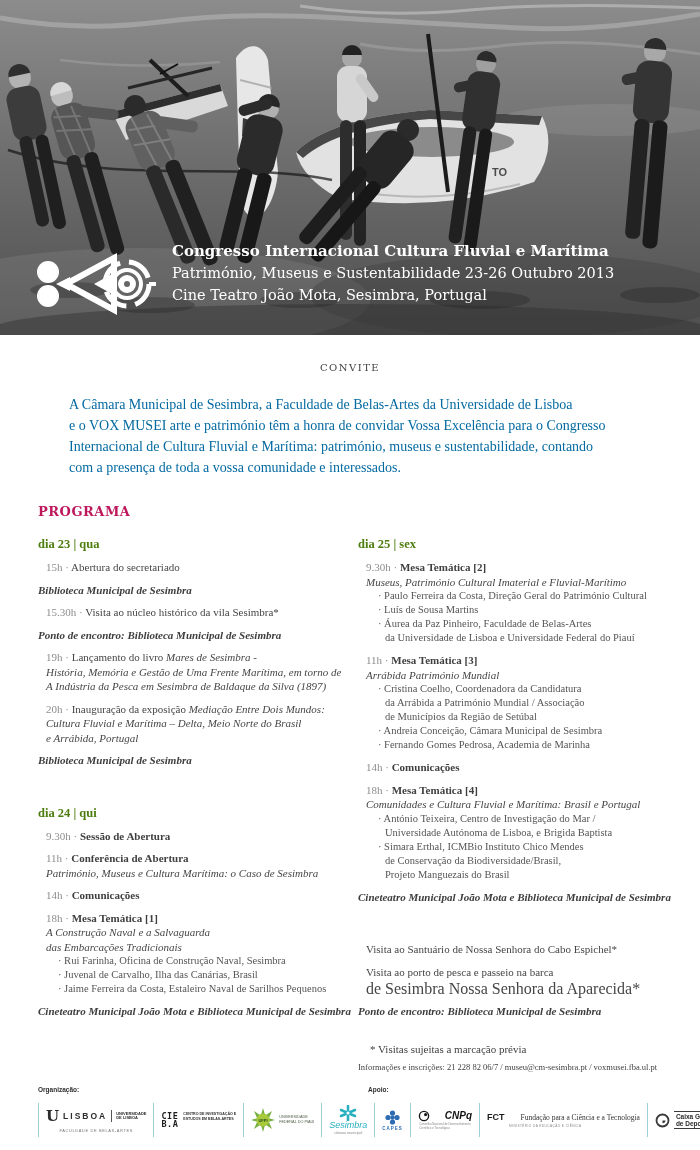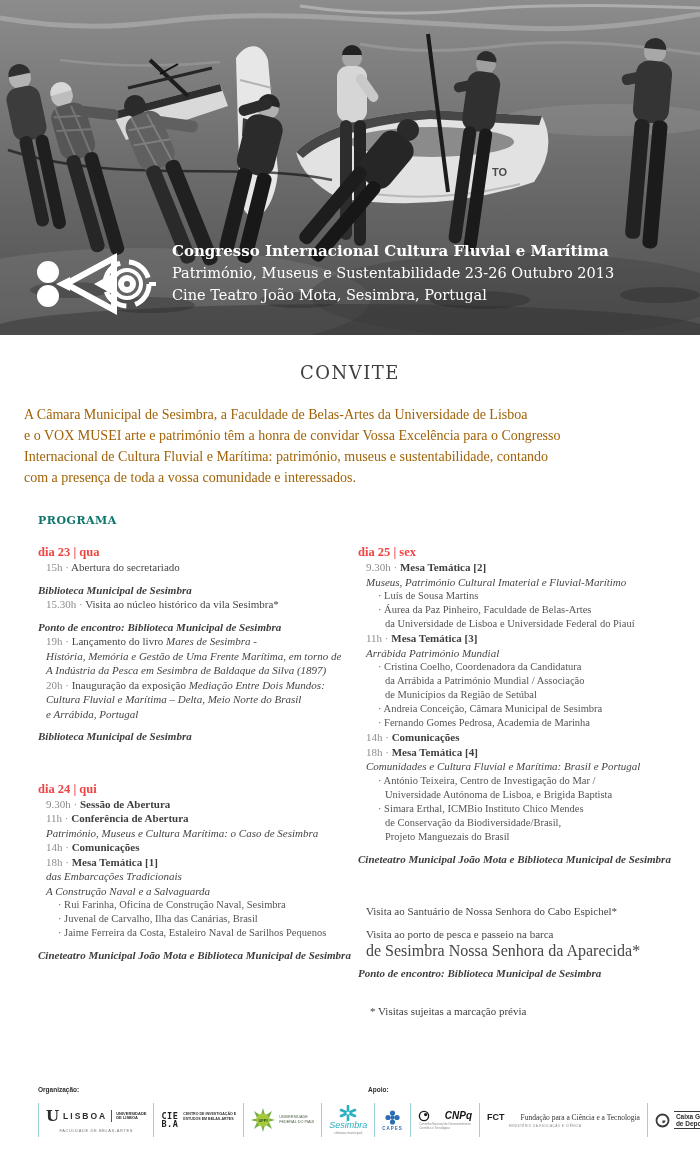--- a/index.html
+++ b/index.html
@@ -10,34 +10,34 @@
   }
   
   .hero{position:relative;width:700px;height:335px;background:#6e6e6e;border-radius:20px;}
   .hero svg.scene{display:block;}
   .hero-overlay{position:absolute;left:34px;top:240px;display:flex;align-items:flex-start;}
   .logo-mark{margin-top:4px;}
   .hero-titles{margin-left:16px;color:#ffffff;font-family:"DejaVu Serif", serif;}
   .ht1{font-weight:bold;font-size:15px;line-height:22px;white-space:nowrap;}
   .ht2,.ht3{font-size:14.5px;line-height:22px;white-space:nowrap;}
   
-  .invite-heading{margin-top:27px;text-align:center;font-size:18px;letter-spacing:1.5px;
+  .invite-heading{margin-top:27px;text-align:center;font-size:10px;letter-spacing:1.5px;
     color:#3f3f3f;font-family:"DejaVu Serif", serif;}
-  .invite-body{margin:21px 30px 0 24px;font-size:14px;line-height:21px;color:#a16207;
+  .invite-body{margin:21px 30px 0 69px;font-size:14px;line-height:21px;color:#0369a1;
     white-space:pre-line;}
   
-  .programa-heading{margin:26px 0 0 38px;font-size:11px;font-weight:bold;letter-spacing:.5px;
-    color:#0f766e;font-family:"DejaVu Serif", serif;}
+  .programa-heading{margin:26px 0 0 38px;font-size:13px;font-weight:bold;letter-spacing:.5px;
+    color:#be185d;font-family:"DejaVu Serif", serif;}
   .columns{display:flex;margin:4px 0 0 38px;}
   .col-left{width:318px;flex:none;}
   .col-right{width:336px;flex:none;margin-left:2px;}
   .day{margin-top:14px;}
   .day.gap-big{margin-top:38px;}
-  .day-header{color:#ef4444;font-weight:bold;font-size:12.5px;white-space:nowrap;}
-  .event-line{padding-left:8px;font-size:11px;line-height:14.5px;white-space:nowrap;}
+  .day-header{color:#4d7c0f;font-weight:bold;font-size:12.5px;white-space:nowrap;}
+  .event-line{margin-top:8px;padding-left:8px;font-size:11px;line-height:14.5px;white-space:nowrap;}
   .time{color:#8d8d8d;}
   .part{color:#464646;}
   .part.b{font-weight:bold;color:#3f3f3f;}
   .part.i{font-style:italic;}
   .italic-line{font-style:italic;padding-left:8px;font-size:11px;line-height:14.5px;
     white-space:nowrap;color:#464646;}
   .speaker-first{padding-left:20px;font-size:10.5px;line-height:14px;color:#555;white-space:nowrap;}
   .speaker-cont{padding-left:27px;font-size:10.5px;line-height:14px;color:#555;white-space:nowrap;}
   .venue-line{margin-top:8px;font-weight:bold;font-style:italic;font-size:11px;line-height:14.5px;
     color:#3d3d3d;white-space:nowrap;}
@@ -264,33 +264,34 @@
         <div class="italic-line">e Arrábida, Portugal</div>
         <div class="venue-line">Biblioteca Municipal de Sesimbra</div>
       </div>
       <div class="day gap-big">
         <div class="day-header">dia 24 | qui</div>
         <div class="event-line"><span class="time">9.30h · </span><span class="part b">Sessão de Abertura</span></div>
         <div class="event-line"><span class="time">11h · </span><span class="part b">Conferência de Abertura</span></div>
         <div class="italic-line">Património, Museus e Cultura Marítima: o Caso de Sesimbra</div>
         <div class="event-line"><span class="time">14h · </span><span class="part b">Comunicações</span></div>
         <div class="event-line"><span class="time">18h · </span><span class="part b">Mesa Temática [1]</span></div>
+        <div class="italic-line">A Construção Naval e a Salvaguarda</div>
         <div class="italic-line">das Embarcações Tradicionais</div>
-        <div class="italic-line">A Construção Naval e a Salvaguarda</div>
         <div class="speaker-first">· Rui Farinha, Oficina de Construção Naval, Sesimbra</div>
         <div class="speaker-first">· Juvenal de Carvalho, Ilha das Canárias, Brasil</div>
         <div class="speaker-first">· Jaime Ferreira da Costa, Estaleiro Naval de Sarilhos Pequenos</div>
         <div class="venue-line">Cineteatro Municipal João Mota e Biblioteca Municipal de Sesimbra</div>
       </div>
     </div>
   <div class="col-right">
   <div class="day">
         <div class="day-header">dia 25 | sex</div>
         <div class="event-line"><span class="time">9.30h · </span><span class="part b">Mesa Temática [2]</span></div>
         <div class="italic-line">Museus, Património Cultural Imaterial e Fluvial-Marítimo</div>
+        <div class="speaker-first">· Paulo Ferreira da Costa, Direção Geral do Património Cultural</div>
         <div class="speaker-first">· Luís de Sousa Martins</div>
         <div class="speaker-first">· Áurea da Paz Pinheiro, Faculdade de Belas-Artes</div>
         <div class="speaker-cont">da Universidade de Lisboa e Universidade Federal do Piauí</div>
         <div class="event-line"><span class="time">11h · </span><span class="part b">Mesa Temática [3]</span></div>
         <div class="italic-line">Arrábida Património Mundial</div>
         <div class="speaker-first">· Cristina Coelho, Coordenadora da Candidatura</div>
         <div class="speaker-cont">da Arrábida a Património Mundial / Associação</div>
         <div class="speaker-cont">de Municípios da Região de Setúbal</div>
         <div class="speaker-first">· Andreia Conceição, Câmara Municipal de Sesimbra</div>
         <div class="speaker-first">· Fernando Gomes Pedrosa, Academia de Marinha</div>
@@ -304,20 +305,21 @@
         <div class="speaker-cont">Projeto Manguezais do Brasil</div>
         <div class="venue-line">Cineteatro Municipal João Mota e Biblioteca Municipal de Sesimbra</div>
       </div>
       <div class="day gap-big">
         <div class="plain-line">Visita ao Santuário de Nossa Senhora do Cabo Espichel*</div>
         <div class="plain-line">Visita ao porto de pesca e passeio na barca</div>
         <div class="plain-cont">de Sesimbra Nossa Senhora da Aparecida*</div>
         <div class="venue-line">Ponto de encontro: Biblioteca Municipal de Sesimbra</div>
       </div>
       <div class="footnote">* Visitas sujeitas a marcação prévia</div>
+      <div class="info-line">Informações e inscrições: 21 228 82 06/7 / museu@cm-sesimbra.pt / voxmusei.fba.ul.pt</div>
     </div>
 </div>
 
 <div class="footer">
   <div class="footer-labels">
     <span>Organização:</span>
     <span class="apoio-label">Apoio:</span>
   </div>
   <div class="logo-row">
     <div class="vsep"></div>

